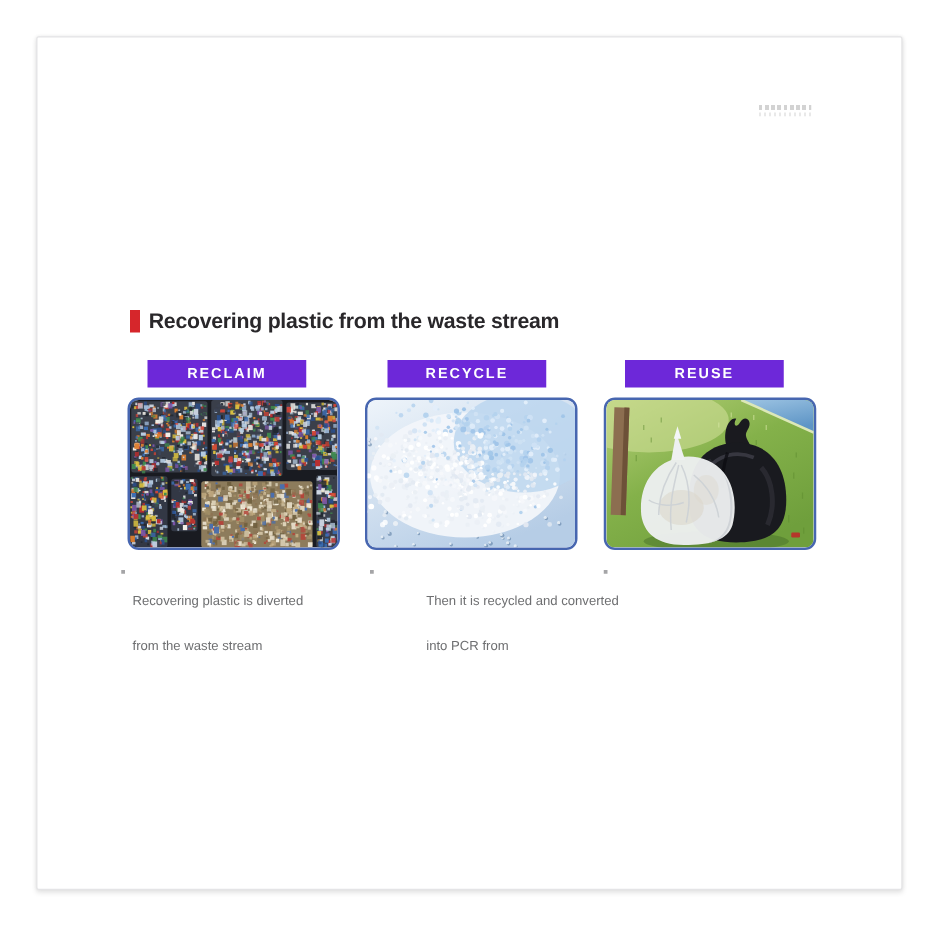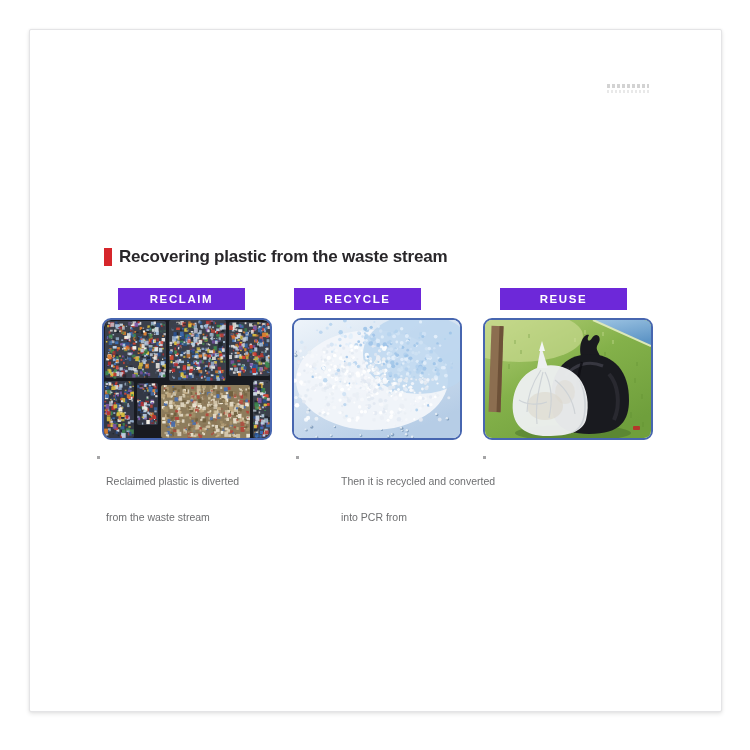--- a/index.html
+++ b/index.html
@@ -19,21 +19,21 @@
 
   .title-row{position:absolute;left:104px;top:247px;display:flex;align-items:center;height:20px;}
   .title-bullet{width:8px;height:18px;background:#d6262b;margin-right:7px;flex:none;}
   .title-text{font-size:17px;font-weight:bold;color:#29272a;letter-spacing:-0.2px;white-space:pre;}
 
   .banner{
     position:absolute;top:288px;width:127px;height:22px;background:#6d28d9;
     color:#ffffff;font-size:11.5px;font-weight:bold;letter-spacing:1.6px;
     display:flex;align-items:center;justify-content:center;white-space:pre;
   }
-  #banner-0{left:118px;} #banner-1{left:294px;} #banner-2{left:500px;text-align:center;}
+  #banner-0{left:118px;} #banner-1{left:310px;} #banner-2{left:500px;text-align:center;}
 
   .photo{
     position:absolute;top:318px;width:170px;height:122px;box-sizing:border-box;
     border:2px solid #4766b0;border-radius:9px;overflow:hidden;background:#fff;
   }
   #photo-0{left:102px;} #photo-1{left:292px;} #photo-2{left:483px;}
   .photo svg{display:block;}
 
   .caption{position:absolute;top:451px;display:flex;width:190px;}
   #caption-0{left:97px;} #caption-1{left:296px;gap:36px;} #caption-2{left:483px;}
@@ -2891,21 +2891,21 @@
       </g>
       <path d="M94,60 C101,70 103,86 99,100 C97,108 90,113 80,115 C92,112 98,104 99,92 C100,80 98,68 94,60 Z" fill="#c6cbd0" opacity="0.7"></path>
     </g>
     <rect x="148" y="106" width="7" height="4" rx="1" fill="#b5372a"></rect>
   </svg>
 </div>
 
 <div class="caption" id="caption-0">
   <div class="caption-bullet"></div>
   <div class="caption-lines">
-    <div>Reclaimed plastic is diverted</div>
+    <div>Recovering plastic is diverted</div>
     <div>from the waste stream</div>
   </div>
 </div>
 <div class="caption" id="caption-1">
   <div class="caption-bullet"></div>
   <div class="caption-lines">
     <div>Then it is recycled and converted</div>
     <div>into PCR from</div>
   </div>
 </div>

